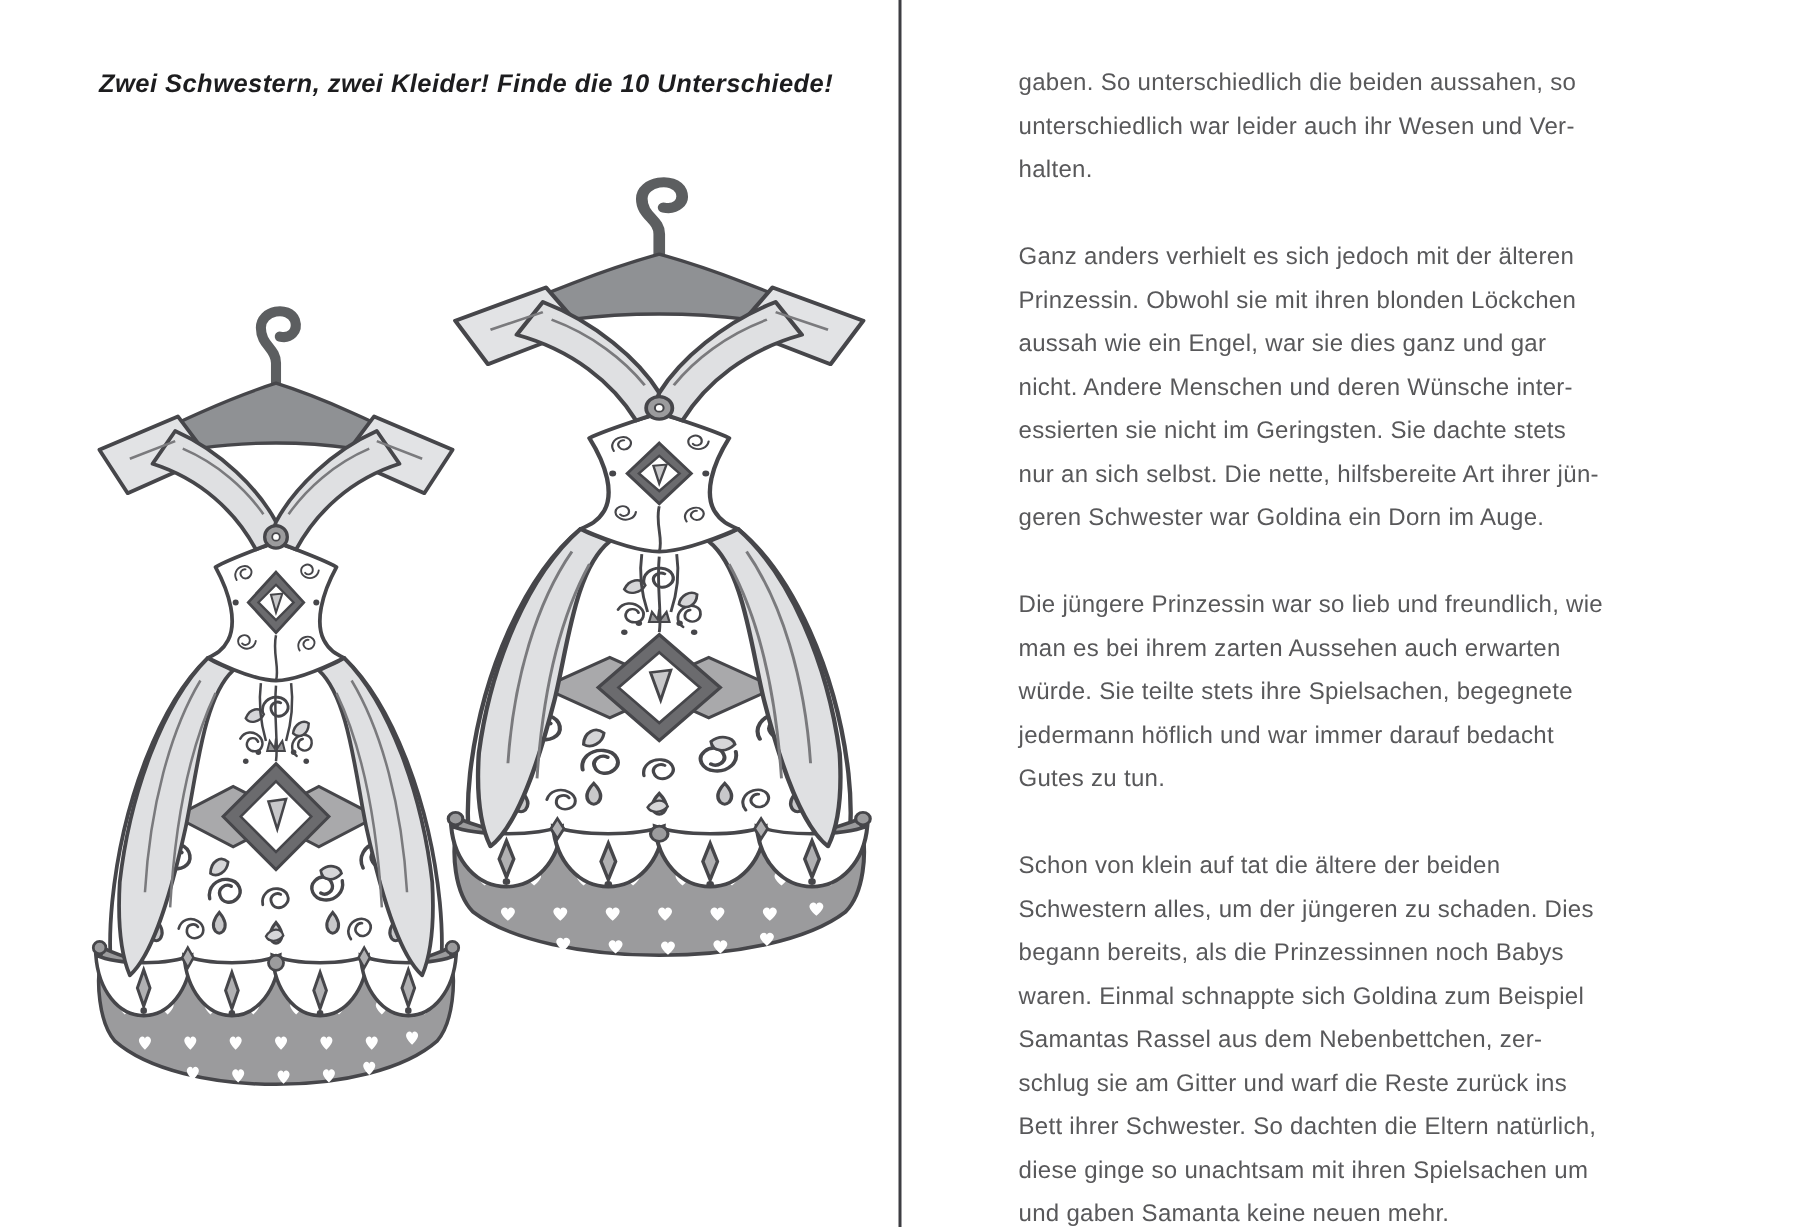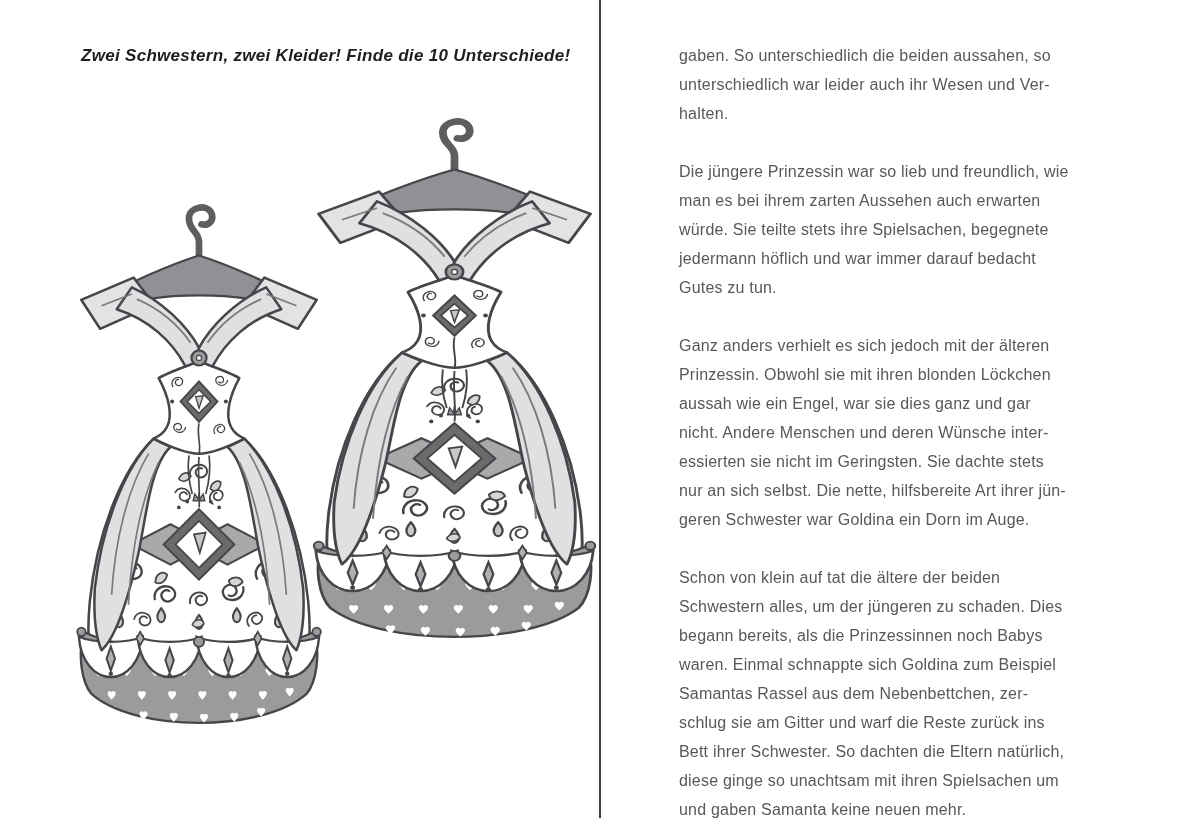--- a/index.html
+++ b/index.html
@@ -1,20 +1,20 @@
 <!DOCTYPE html>
 <html><head>
 <meta charset="utf-8">
 <style>
   html,body { margin:0; padding:0; background:#ffffff; }
   .spread {
     position:relative; width:1200px; height:818px; background:#ffffff;
     overflow:hidden; font-family:"Liberation Sans", sans-serif;
   }
-  .page-left  { position:absolute; left:15px;   top:0; width:599px; height:696px; }
+  .page-left  { position:absolute; left:0;   top:0; width:599px; height:696px; }
   .page-right { position:absolute; left:601px; top:0; width:599px; height:818px; }
   .puzzle-title {
     position:absolute; left:66px; top:46px; width:500px;
     font-size:17px; font-weight:700; font-style:italic;
     letter-spacing:0.3px; color:#1d1d1f; white-space:nowrap;
   }
   .divider { position:absolute; left:599px; top:0; width:2px; height:818px; background:#3e3e42; }
   .illustration { position:absolute; left:0; top:0; }
   .textcol { position:absolute; left:78px; top:41px; width:474px; }
   .para {
@@ -200,32 +200,32 @@
     </svg>
   </div>
 
   <div class="divider"></div>
 
   <div class="page-right">
     <div class="textcol">
       <p class="para">gaben. So unterschiedlich die beiden aussahen, so
 unterschiedlich war leider auch ihr Wesen und Ver-
 halten.</p>
-      <p class="para">Die jüngere Prinzessin war so lieb und freundlich, wie
-man es bei ihrem zarten Aussehen auch erwarten
-würde. Sie teilte stets ihre Spielsachen, begegnete
-jedermann höflich und war immer darauf bedacht
-Gutes zu tun.</p>
       <p class="para">Ganz anders verhielt es sich jedoch mit der älteren
 Prinzessin. Obwohl sie mit ihren blonden Löckchen
 aussah wie ein Engel, war sie dies ganz und gar
 nicht. Andere Menschen und deren Wünsche inter-
 essierten sie nicht im Geringsten. Sie dachte stets
 nur an sich selbst. Die nette, hilfsbereite Art ihrer jün-
 geren Schwester war Goldina ein Dorn im Auge.</p>
+      <p class="para">Die jüngere Prinzessin war so lieb und freundlich, wie
+man es bei ihrem zarten Aussehen auch erwarten
+würde. Sie teilte stets ihre Spielsachen, begegnete
+jedermann höflich und war immer darauf bedacht
+Gutes zu tun.</p>
       <p class="para">Schon von klein auf tat die ältere der beiden
 Schwestern alles, um der jüngeren zu schaden. Dies
 begann bereits, als die Prinzessinnen noch Babys
 waren. Einmal schnappte sich Goldina zum Beispiel
 Samantas Rassel aus dem Nebenbettchen, zer-
 schlug sie am Gitter und warf die Reste zurück ins
 Bett ihrer Schwester. So dachten die Eltern natürlich,
 diese ginge so unachtsam mit ihren Spielsachen um
 und gaben Samanta keine neuen mehr.</p>
 

